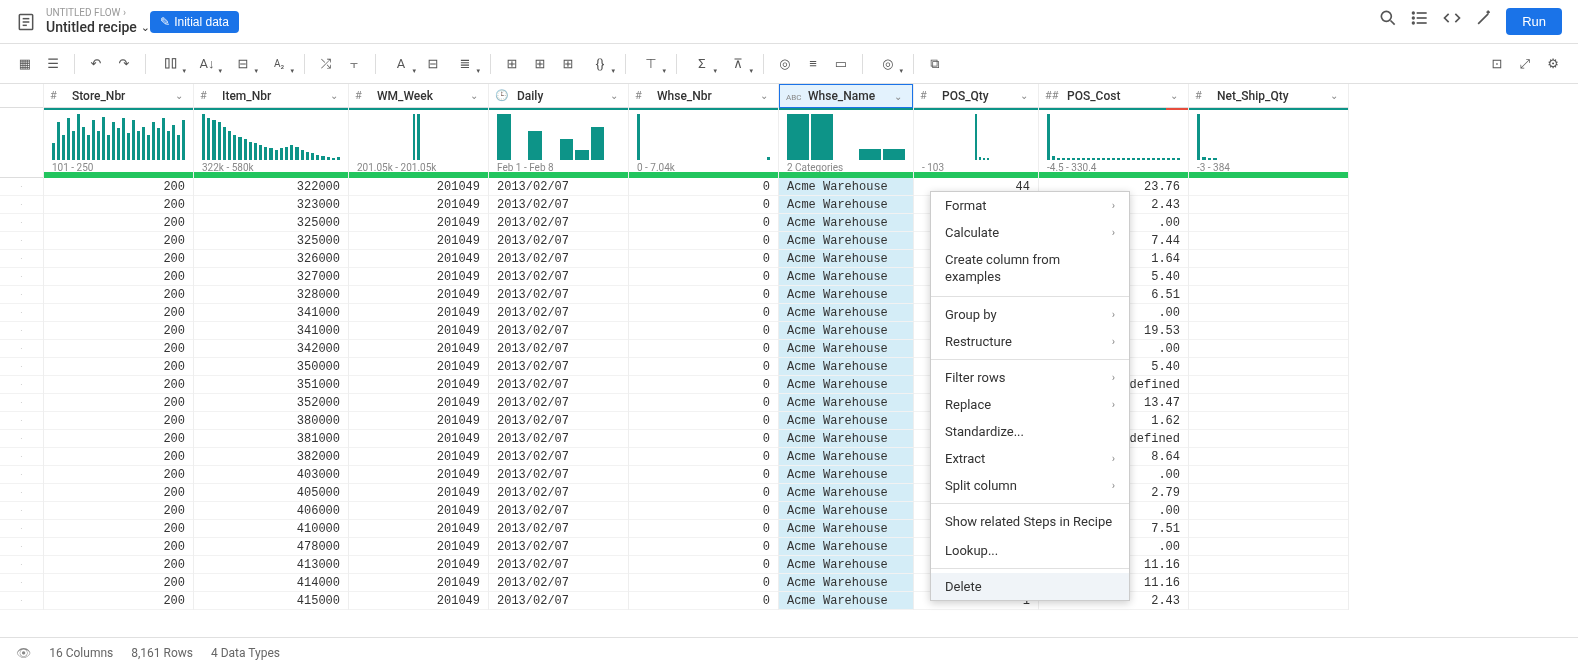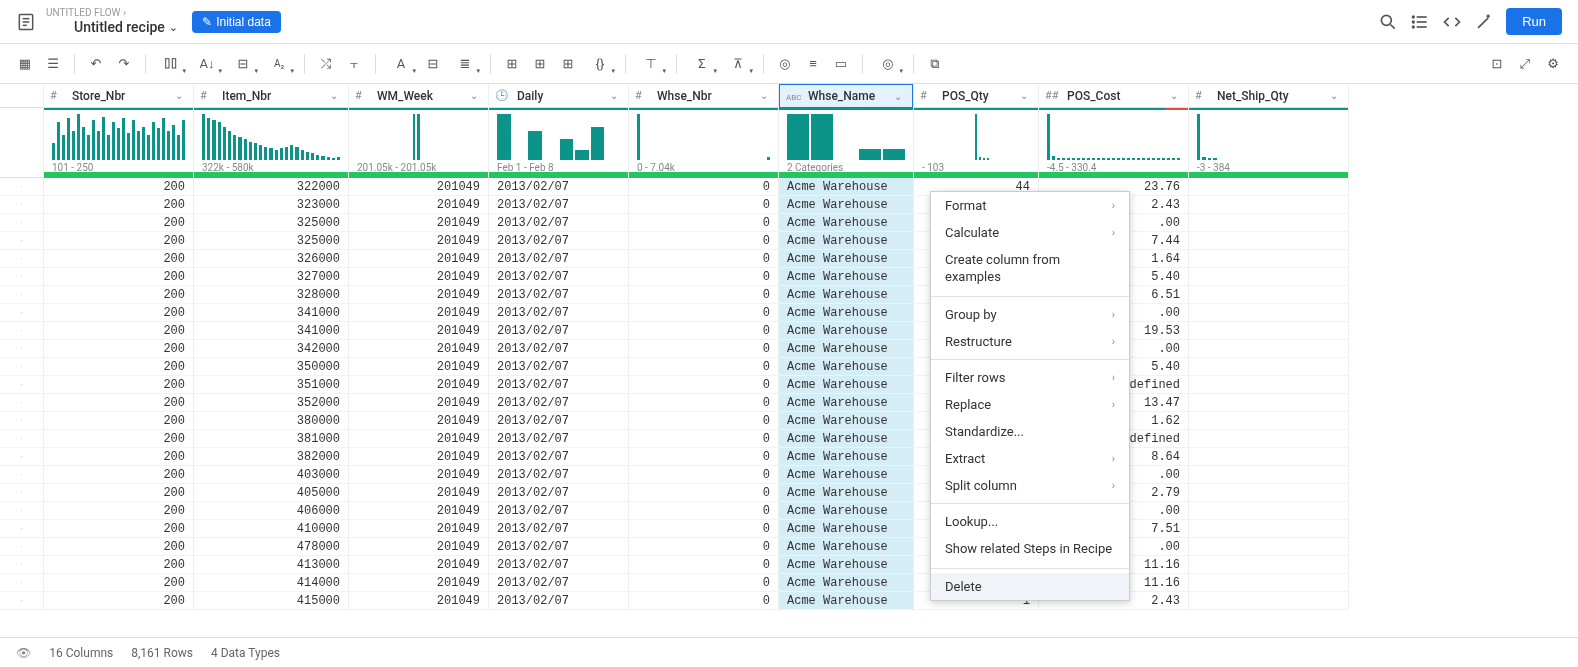--- a/index.html
+++ b/index.html
@@ -1,26 +1,26 @@
 <!DOCTYPE html>
 <html><head>
 <meta charset="utf-8">
 <style>
 * { box-sizing: border-box; margin: 0; padding: 0; }
 body { font-family: -apple-system, BlinkMacSystemFont, "Segoe UI", Roboto, Arial, sans-serif; font-size: 13px; color: #333; background: #fff; overflow: hidden; }
 .header { display: flex; align-items: center; padding: 8px 16px; border-bottom: 1px solid #e0e0e0; height: 44px; }
 .breadcrumb-icon { width: 20px; height: 20px; margin-right: 10px; }
 .breadcrumb-text { display: flex; flex-direction: column; line-height: 1.2; }
 .breadcrumb-flow { font-size: 10px; color: #999; text-transform: uppercase; }
-.breadcrumb-recipe { font-size: 14px; font-weight: 500; display: flex; align-items: center; margin-left: 28px; }
+.breadcrumb-recipe { font-size: 14px; font-weight: 500; display: flex; align-items: center; }
 .chevron-sm { margin-left: 4px; font-size: 11px; }
-.btn-initial { background: #1a73e8; color: #fff; border: none; border-radius: 4px; padding: 4px 10px; font-size: 12px; margin-left: 14px; cursor: pointer; display: flex; align-items: center; }
+.btn-initial { background: #1a73e8; color: #fff; border: none; border-radius: 4px; padding: 4px 10px; font-size: 12px; cursor: pointer; display: flex; align-items: center; }
 .btn-initial::before { content: "✎"; margin-right: 4px; }
 .header-spacer { flex: 1; }
-.header-right { display: flex; align-items: center; gap: 12px; }
+.header-right { display: flex; align-items: flex-start; gap: 12px; }
 .header-icon { width: 20px; height: 20px; cursor: pointer; display: flex; align-items: center; justify-content: center; color: #555; }
 .btn-run { background: #1a73e8; color: #fff; border: none; border-radius: 4px; padding: 6px 16px; font-size: 13px; font-weight: 500; cursor: pointer; }
 .toolbar { display: flex; align-items: center; padding: 6px 12px; border-bottom: 1px solid #e0e0e0; height: 40px; gap: 2px; }
 .tool-sep { width: 1px; height: 20px; background: #ddd; margin: 0 6px; }
 .tool-btn { width: 26px; height: 26px; display: flex; align-items: center; justify-content: center; cursor: pointer; color: #555; border-radius: 3px; position: relative; }
 .tool-btn.wide { width: 34px; }
 .tool-drop::after { content: "▾"; font-size: 7px; position: absolute; bottom: 2px; right: 2px; }
 .toolbar-spacer { flex: 1; }
 .grid-area { position: relative; height: calc(100vh - 44px - 40px - 30px); overflow: hidden; }
 .grid { display: flex; position: absolute; top: 0; left: 0; right: 0; }
@@ -741,25 +741,25 @@
       </div>
     <div class="menu-item">
         <span>Extract</span>
         <span class="menu-arrow">›</span>
       </div>
     <div class="menu-item">
         <span>Split column</span>
         <span class="menu-arrow">›</span>
       </div>
     <div class="menu-sep"></div>
-    <div class="menu-item">
-        <span>Lookup...</span>
-      </div>
     <div class="menu-item tall">
         <span>Show related Steps in Recipe</span>
+      </div>
+    <div class="menu-item">
+        <span>Lookup...</span>
       </div>
     <div class="menu-sep"></div>
     <div class="menu-item hover">
         <span>Delete</span>
       </div>
 
   </div>
 </div>
 
 <div class="footer">

